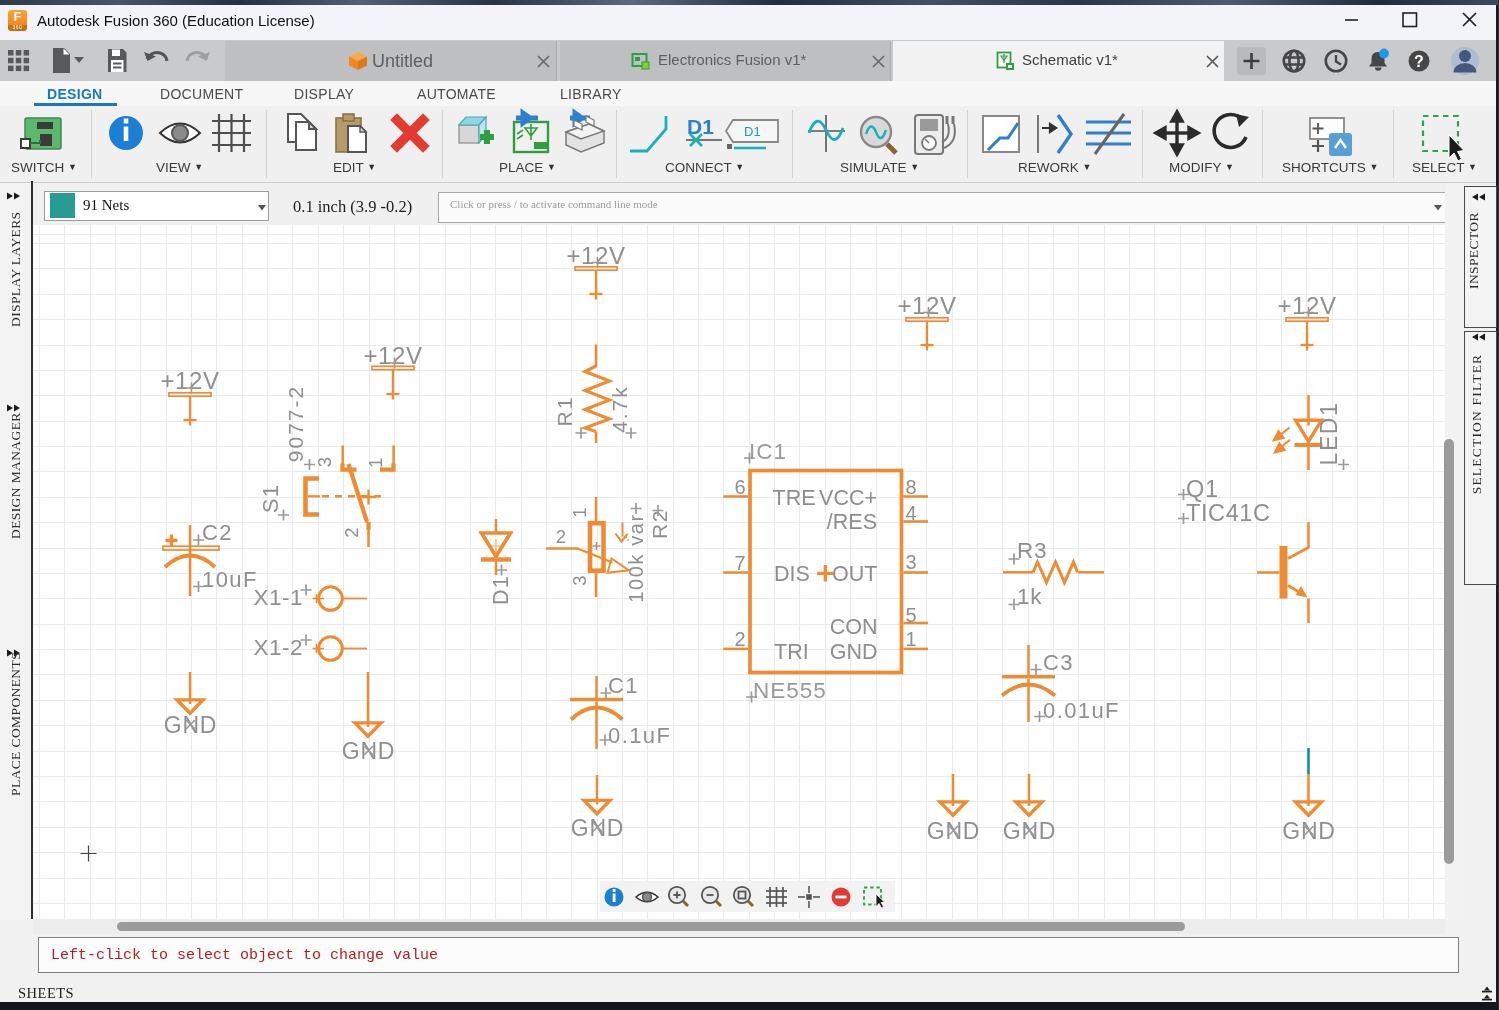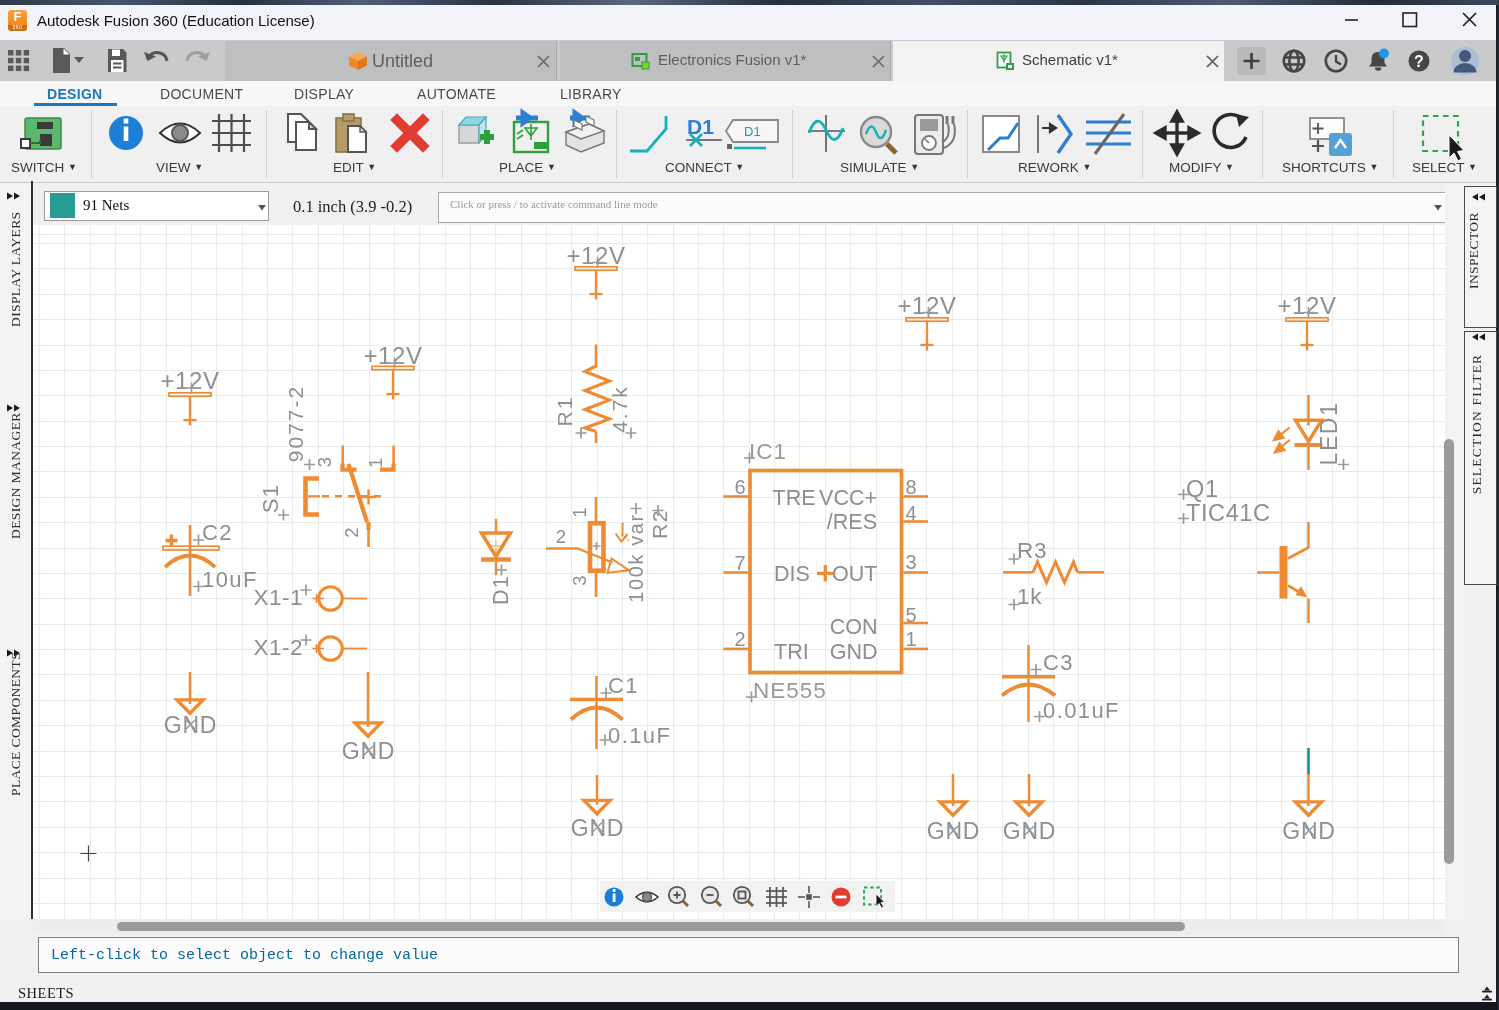--- a/index.html
+++ b/index.html
@@ -37,21 +37,21 @@
     background-image:
       repeating-linear-gradient(to right, #e8eaec 0, #e8eaec 1px, transparent 1px, transparent 25.35px),
       repeating-linear-gradient(to bottom, #e8eaec 0, #e8eaec 1px, transparent 1px, transparent 25.38px);
     background-position:6.05px 18px;}
   #rfill{left:1445px;top:183px;width:19px;height:736px;background:#f2f2f2;}
   
   #hscroll{left:33px;top:919px;width:1412px;height:15px;background:#ededed;}
   #hthumb{left:117px;top:921.5px;width:1068px;height:9px;background:#9b9b9b;border-radius:4.5px;}
   #vthumb{left:1444px;top:439px;width:9.5px;height:425px;background:#9b9b9b;border-radius:5px;}
   #statusbox{left:38px;top:937px;width:1421px;height:36px;background:#fcfcfc;border:1px solid #7f7f7f;box-sizing:border-box;}
-  #statustext{left:51px;top:947px;font-family:"Liberation Mono",monospace;font-size:15px;color:#0369a1;}
+  #statustext{left:51px;top:947px;font-family:"Liberation Mono",monospace;font-size:15px;color:#b91c1c;}
   #sheets{left:18px;top:985px;font-family:"Liberation Serif",serif;font-size:14.5px;color:#1d1d1d;letter-spacing:.5px;}
   #botstrip{left:0;top:1002px;width:1499px;height:8px;background:#13161d;}
   #rborder{left:1495.5px;top:5px;width:2px;height:998px;background:#1c1c1c;}
   #redge{left:1497.5px;top:0;width:1.5px;height:1010px;background:#2a303c;}
 </style>
 </head>
 <body>
 <div class="abs" id="wall"></div>
 <div class="abs" id="titlebar"></div>
 <div class="abs" id="title-text">Autodesk Fusion 360 (Education License)</div>

